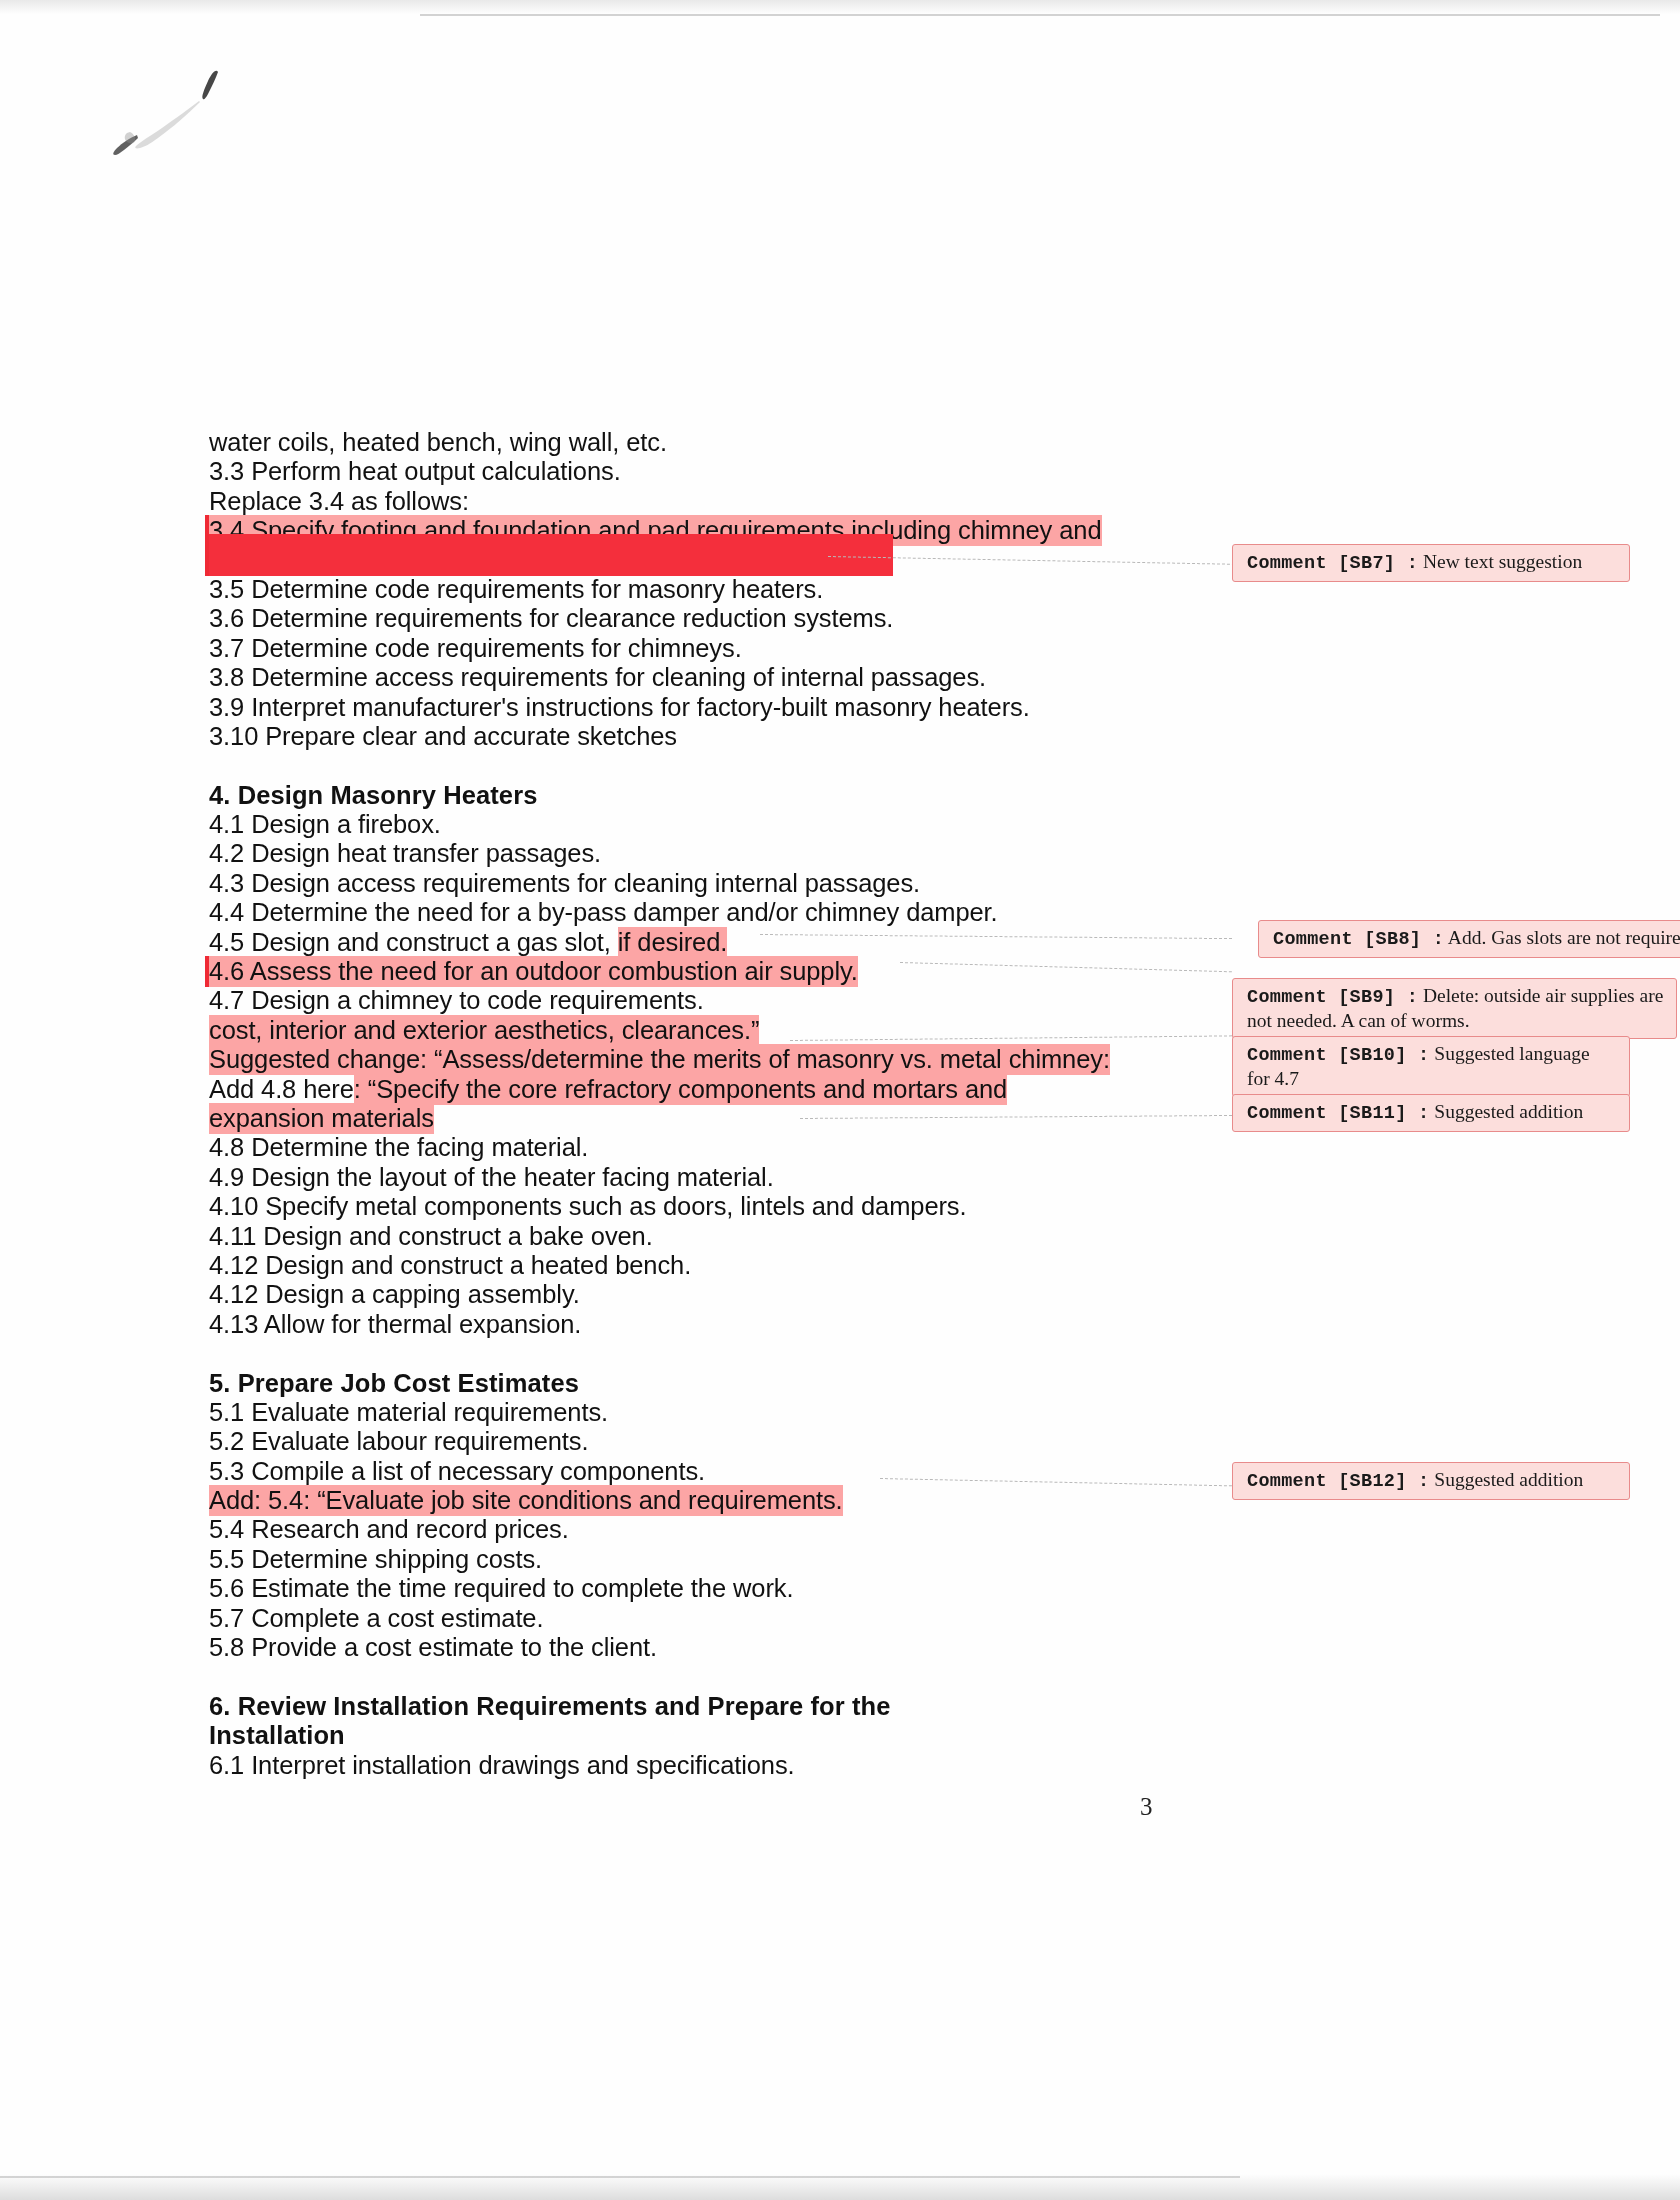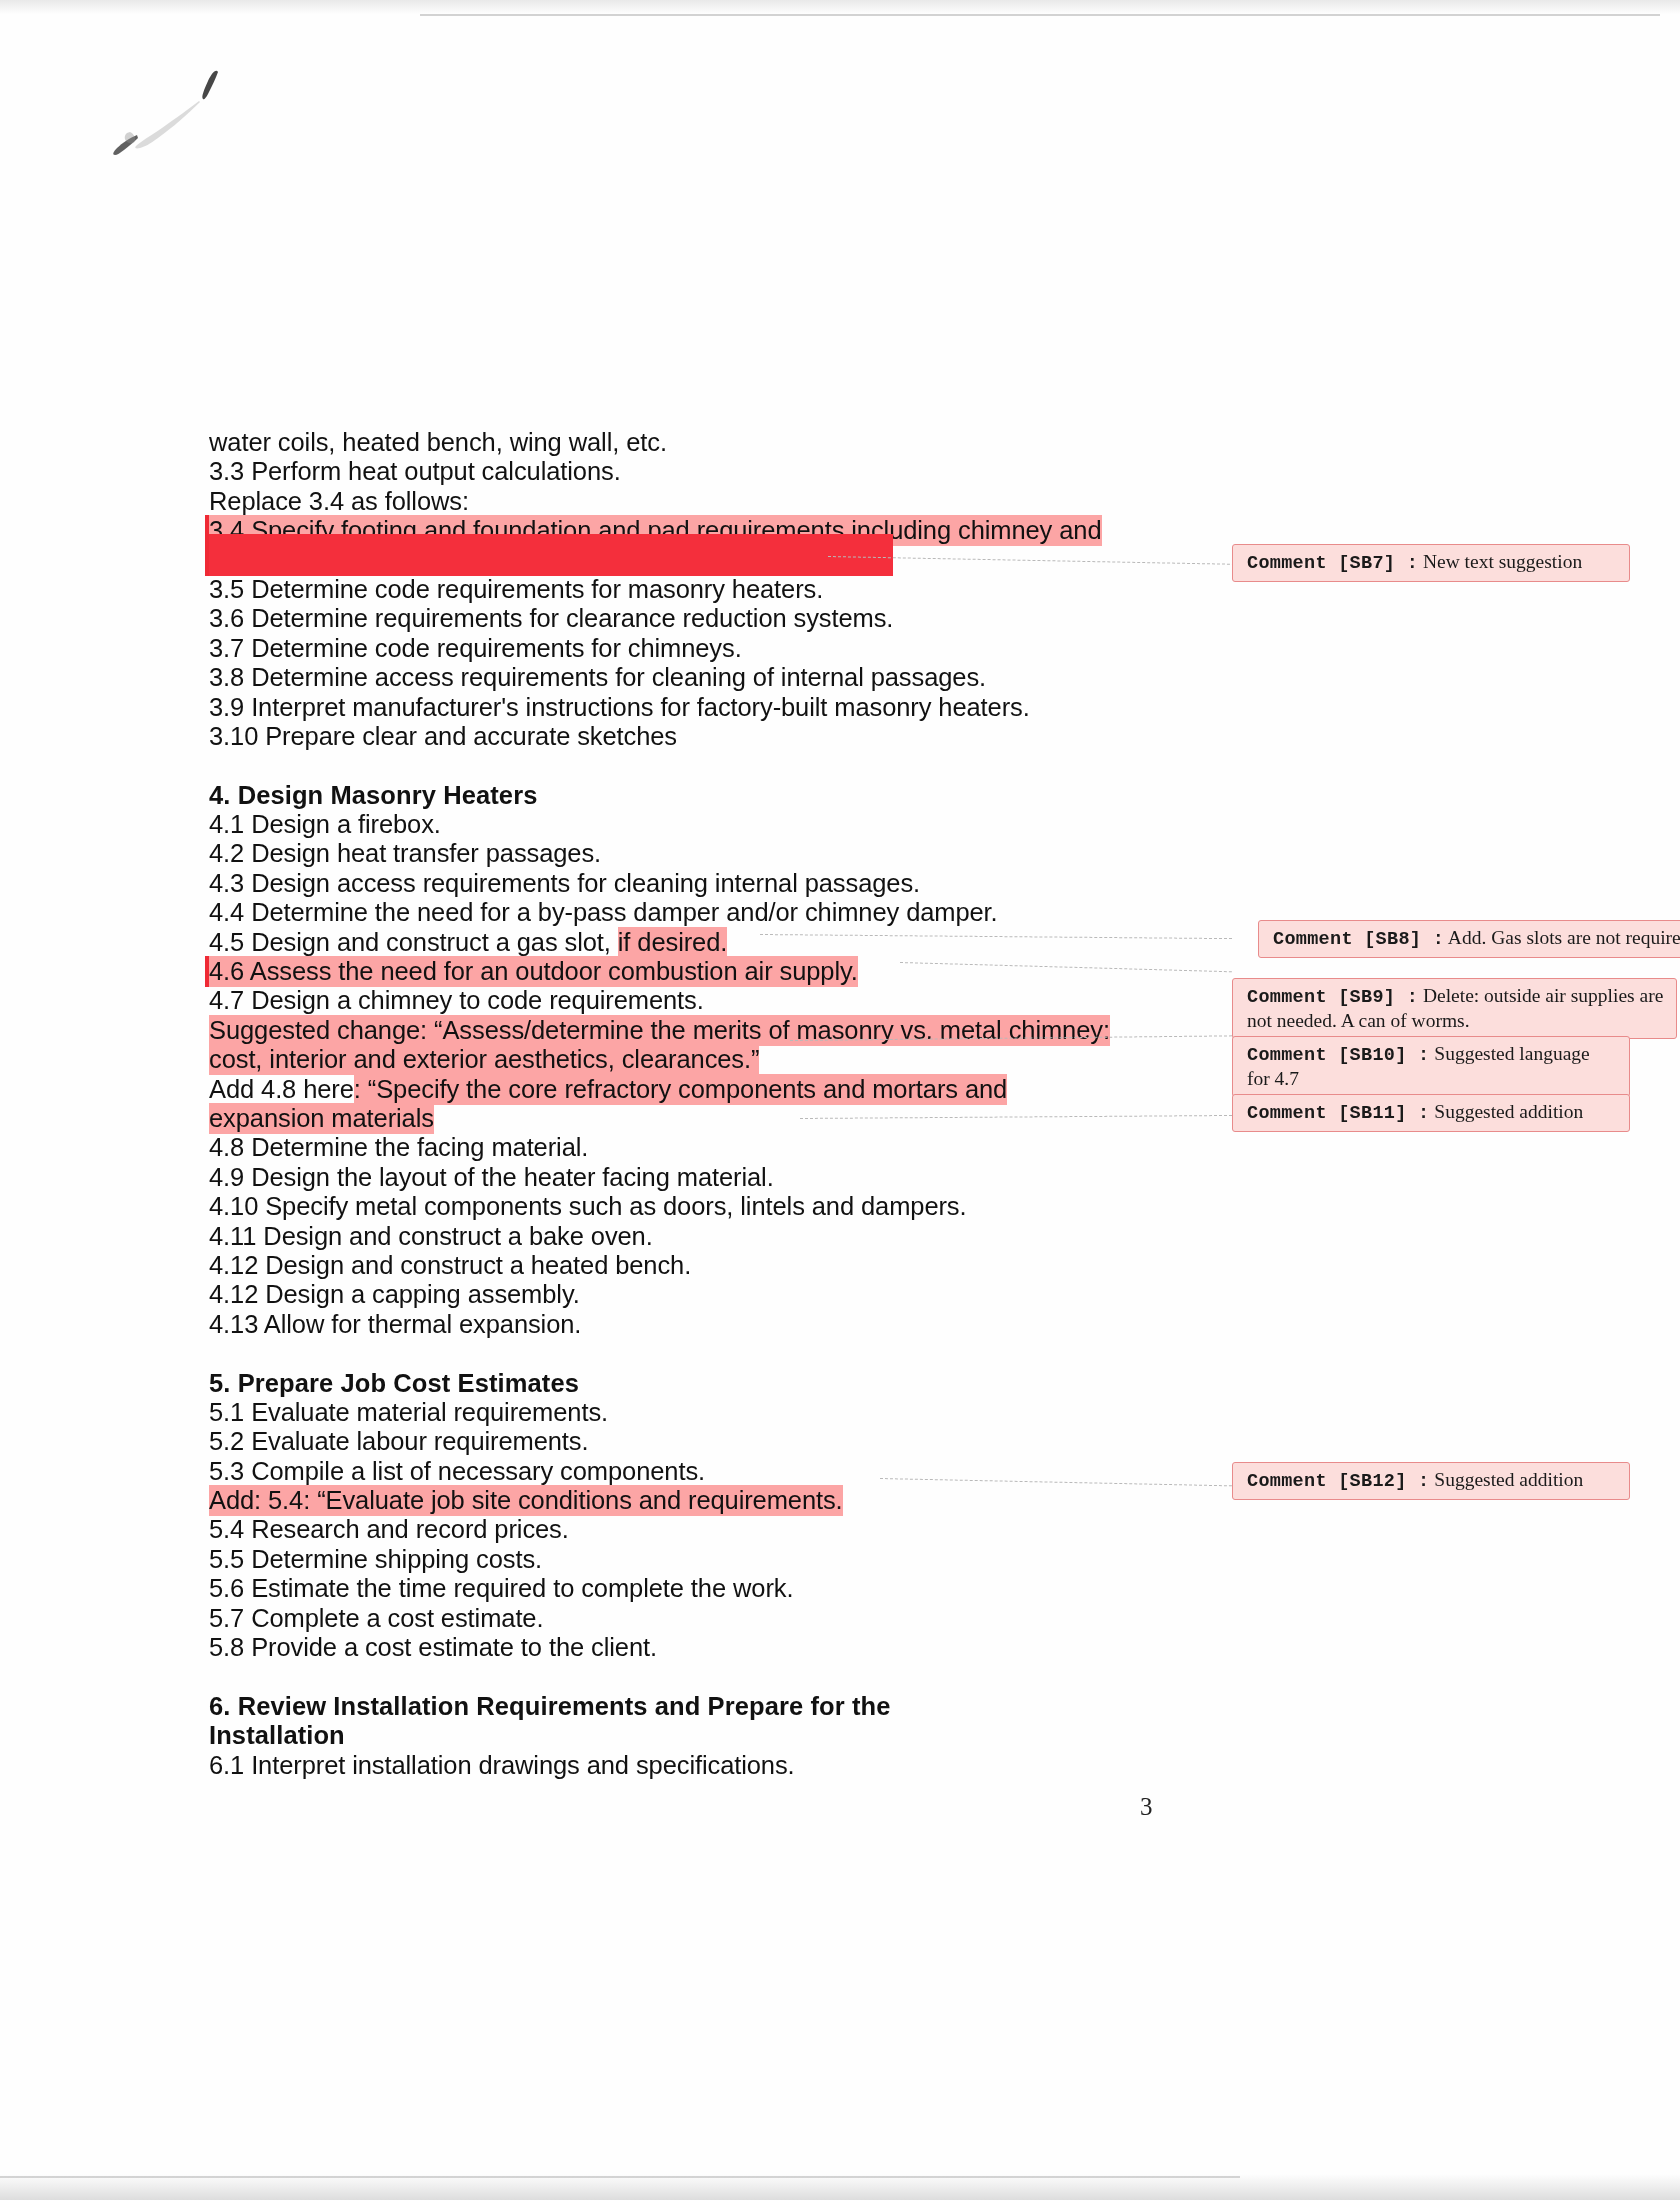--- a/index.html
+++ b/index.html
@@ -184,24 +184,24 @@
     <div class="line">
       <span>4.5 Design and construct a gas slot, </span><span class="hl">if desired.</span>
     </div>
     <div class="line">
       <span class="hl hl-edge">4.6 Assess the need for an outdoor combustion air supply.</span>
     </div>
 
     <div class="line"><span>4.7 Design a chimney to code requirements.</span></div>
 
     <div class="line">
+      <span class="hl">cost, interior and exterior aesthetics, clearances.”</span>
+    </div>
+    <div class="line">
       <span class="hl">Suggested change: “Assess/determine the merits of masonry vs. metal chimney:</span>
-    </div>
-    <div class="line">
-      <span class="hl">cost, interior and exterior aesthetics, clearances.”</span>
     </div>
 
     <div class="line">
       <span>Add 4.8 here</span><span class="hl">: “Specify the core refractory components and mortars and</span>
     </div>
     <div class="line">
       <span class="hl">expansion materials</span>
     </div>
 
     <div class="line"><span>4.8 Determine the facing material.</span></div>

